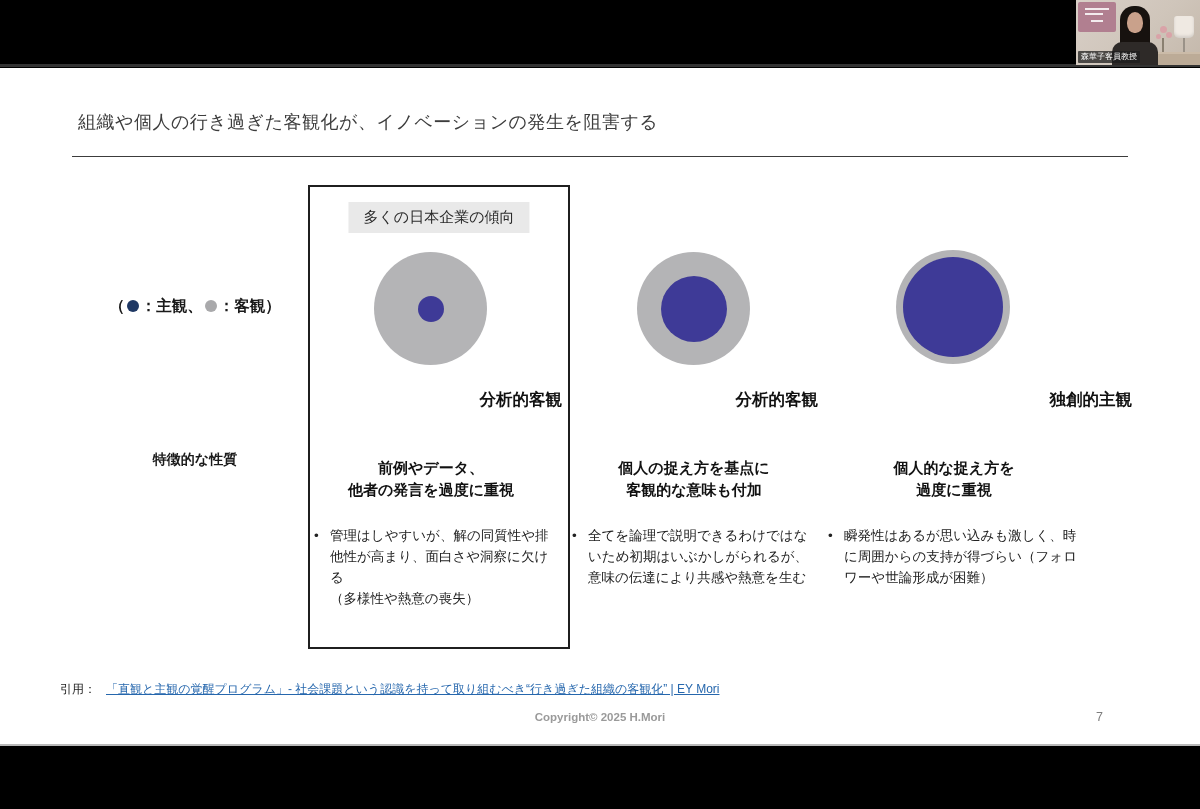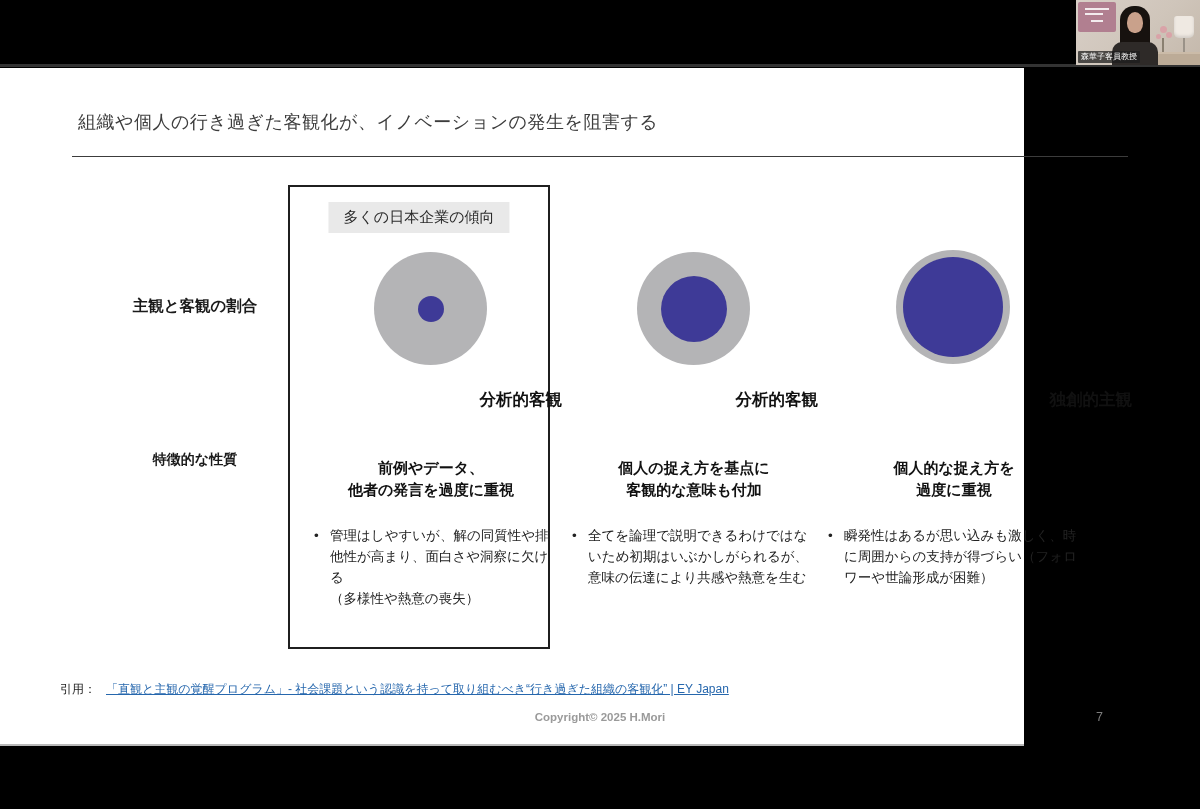--- a/index.html
+++ b/index.html
@@ -1,27 +1,27 @@
 <!DOCTYPE html>
 <html><head>
 <meta charset="utf-8">
 <style>
   html,body{margin:0;padding:0;background:#000;}
   .stage{position:relative;width:1200px;height:809px;background:#000;overflow:hidden;
          font-family:"Liberation Sans","DejaVu Sans",sans-serif;}
   .topbar-edge{position:absolute;left:0;top:64px;width:1200px;height:3px;background:#333;}
-  .slide{position:absolute;left:0;top:68px;width:1024px;height:676px;background:#fff;
+  .slide{position:absolute;left:0;top:68px;width:1200px;height:676px;background:#fff;
          border-bottom:2px solid #b9b9b9;}
   
   .slide-title{position:absolute;left:78px;top:42px;font-size:18px;color:#3d3d3d;
                letter-spacing:0.5px;}
   .title-rule{position:absolute;left:72px;top:88px;width:1056px;height:0;
               border-top:1px solid #3c3c3c;}
   
-  .tendency-box{position:absolute;left:288px;top:117px;width:262px;height:464px;
+  .tendency-box{position:absolute;left:308px;top:117px;width:262px;height:464px;
                 border:2px solid #1f1f1f;background:#fff;box-sizing:border-box;}
   .tendency-label{position:absolute;top:15px;left:50%;transform:translateX(-50%);
                   background:#e9e9e9;color:#2b2b2b;font-size:15px;padding:6px 15px;
                   white-space:nowrap;}
   
   .circle-outer{position:absolute;border-radius:50%;background:#b4b4b6;
                 display:flex;align-items:center;justify-content:center;}
   .circle-inner{border-radius:50%;background:#3e3a97;}
   .c1{left:374px;top:184px;width:113px;height:113px;}
   .c1 .circle-inner{width:26px;height:26px;}
@@ -113,21 +113,23 @@
       <div class="circle-inner"></div>
     </div>
     <div class="circle-outer c2">
       <div class="circle-inner"></div>
     </div>
     <div class="circle-outer c3">
       <div class="circle-inner"></div>
     </div>
 
     <div class="ratio-block">
-      <div>主観と客観の割合</div>
+      <div class="legend-line">
+        <span>（</span><span class="legend-dot dot-subjective"></span><span>：主観、</span><span class="legend-dot dot-objective"></span><span>：客観）</span>
+      </div>
     </div>
 
     <div class="characteristics-label">特徴的な性質</div>
 
     <div class="col-heading h1">分析的客観</div>
     <div class="col-heading h2">分析的客観</div>
     <div class="col-heading h3">独創的主観</div>
 
     <div class="col-sub s1">前例やデータ、
 他者の発言を過度に重視</div>
@@ -145,21 +147,21 @@
       <span class="bullet-dot">•</span>
       <span class="bullet-text">全てを論理で説明できるわけではないため初期はいぶかしがられるが、意味の伝達により共感や熱意を生む</span>
     </div>
     <div class="col-bullet b3">
       <span class="bullet-dot">•</span>
       <span class="bullet-text">瞬発性はあるが思い込みも激しく、時に周囲からの支持が得づらい（フォロワーや世論形成が困難）</span>
     </div>
 
     <div class="citation">
       <span>引用：</span>
-      <a>「直観と主観の覚醒プログラム」- 社会課題という認識を持って取り組むべき“行き過ぎた組織の客観化” | EY Japan</a>
+      <a>「直観と主観の覚醒プログラム」- 社会課題という認識を持って取り組むべき“行き過ぎた組織の客観化” | EY Mori</a>
     </div>
 
     <div class="copyright">Copyright© 2025 H.Mori</div>
     <div class="page-number">7</div>
   </div>
 
   <div class="video-tile">
     <div class="poster">
       <div class="poster-line pl1"></div>
       <div class="poster-line pl2"></div>

